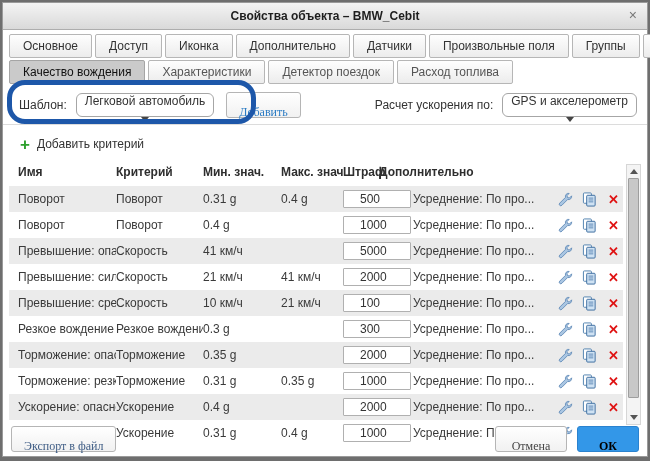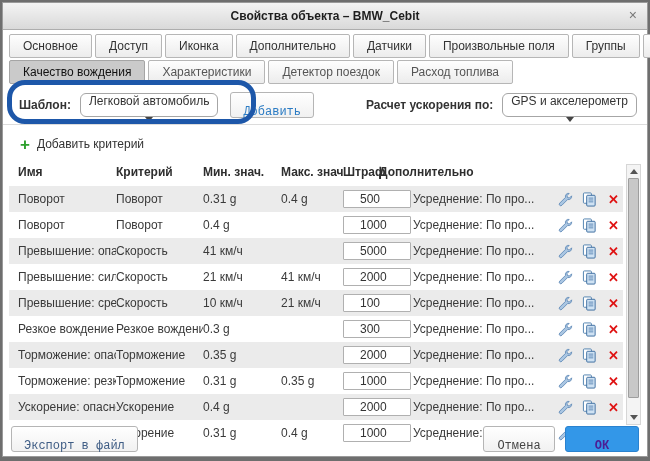--- a/index.html
+++ b/index.html
@@ -15,28 +15,28 @@
   
   .tabs{padding:4px 6px 0 6px;}
   .tabrow{display:flex;gap:3px;margin-bottom:2px;}
   .tab{padding:4px 13px;border:1px solid #b6b6b6;border-radius:2px;
        background:linear-gradient(#fefefe,#ececec);color:#333;white-space:nowrap;cursor:pointer;}
   .tabrow2 .tab{color:#555;}
   .tab.active{background:#cacaca;color:#111;font-weight:normal;border-color:#a5a5a5;}
   
   .tplbar{display:flex;align-items:center;height:38px;padding:0 10px 0 16px;
           border-bottom:1px solid #dcdcdc;position:relative;}
-  .lbl{color:#333;white-space:nowrap;font-weight:bold;}
+  .lbl{color:#333;white-space:nowrap;}
   .selectbox{display:flex;align-items:center;gap:9px;height:22px;padding:0 8px;margin-left:9px;
              border:1px solid #a6a6a6;border-radius:6px;background:#fff;cursor:pointer;white-space:nowrap;flex-direction:column;}
   .chev{width:0;height:0;border-left:4px solid transparent;border-right:4px solid transparent;
         border-top:5px solid #444;display:inline-block;}
   .btn{height:24px;padding:12px 12px;border:1px solid #b5b5b5;border-radius:3px;
        background:linear-gradient(#ffffff,#f1f1f1);font-size:12px;cursor:pointer;
-       font-family:Liberation Mono, monospace;}
+       font-family:Liberation Serif, serif;}
   .btn.add{margin-left:12px;color:#2c7cc4;}
   .spacer{flex:1;}
   .annotation{position:absolute;left:4px;top:77px;width:239px;height:34px;
               border:5px solid #1d57a9;border-radius:18px;pointer-events:none;z-index:6;}
   
   .addcrit{display:flex;align-items:center;gap:7px;padding:9px 0 0 17px;height:20px;cursor:pointer;}
   .plus{color:#2da02d;font-weight:bold;font-size:17px;line-height:15px;}
   
   .thead{display:flex;align-items:center;margin:8px 24px 0 6px;padding-left:9px;
          font-weight:bold;color:#2e2e2e;height:20px;}
@@ -60,21 +60,21 @@
              background:#f4f4f4;border:1px solid #d6d6d6;box-sizing:border-box;}
   .sb-arrow{height:13px;display:flex;align-items:center;justify-content:center;}
   .tri-up{width:0;height:0;border-left:4px solid transparent;border-right:4px solid transparent;border-bottom:5px solid #555;}
   .tri-down{width:0;height:0;border-left:4px solid transparent;border-right:4px solid transparent;border-top:5px solid #555;}
   .sb-thumb{margin:0 1px;height:218px;background:#c8c8c8;border:1px solid #9e9e9e;border-radius:1px;}
   .sb-bottom{position:absolute;bottom:0;left:0;right:0;}
   
   .footer{position:absolute;left:0;right:0;bottom:0;height:34px;display:flex;align-items:center;padding:0 8px;}
   .btn.export{color:#3f5d85;}
   .btn.cancel{color:#444;width:72px;margin-right:10px;}
-  .btn.ok{width:74px;background:#3397e8;border-color:#2a82cf;color:#4c1d95;font-weight:bold;}
+  .btn.ok{width:62px;background:#3397e8;border-color:#2a82cf;color:#000000;font-weight:bold;}
 </style>
 </head>
 <body>
 
 <div class="dialog">
 
   <div class="titlebar">
     <div class="title">Свойства объекта – BMW_Cebit</div>
     <div class="close-btn">×</div>
   </div>

